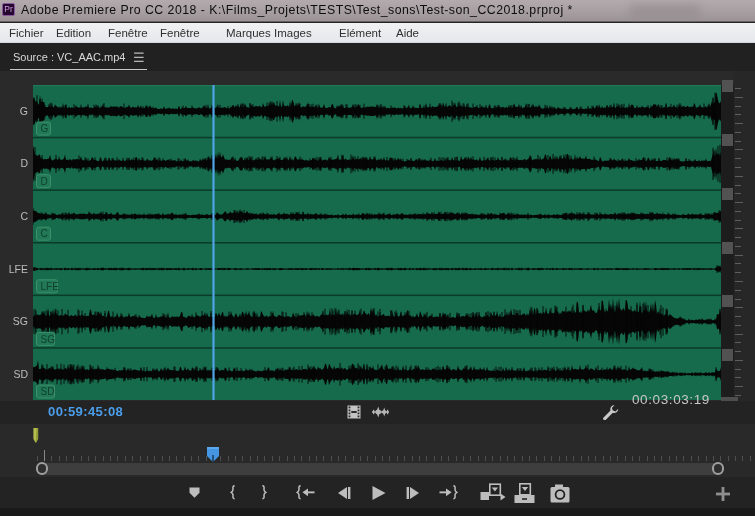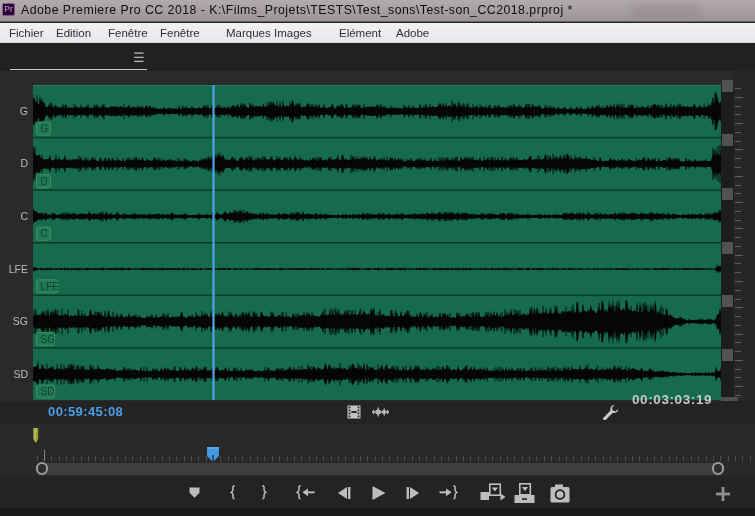--- a/index.html
+++ b/index.html
@@ -15,24 +15,25 @@
 </div>
 
 <div class="abs" style="left:0;top:22.5px;width:755px;height:20.5px;background:linear-gradient(180deg,#f1f1f2,#e6e8ec);border-bottom:1px solid #cfd6e0">
   <span class="mi" style="left:9px">Fichier</span>
   <span class="mi" style="left:56px">Edition</span>
   <span class="mi" style="left:108px">Fenêtre</span>
   <span class="mi" style="left:160px">Fenêtre</span>
   <span class="mi" style="left:226px">Marques</span>
   <span class="mi" style="left:274px">Images</span>
   <span class="mi" style="left:339px">Elément</span>
-  <span class="mi" style="left:396px">Adobe</span>
+  <span class="mi" style="left:396px">Aide</span>
 </div>
 
 <div class="abs" style="left:0;top:44px;width:755px;height:27px;background:#212121">
+  <span class="tab" style="left:13px;color:#d8d8d8;font-size:11px">Source : VC_AAC.mp4</span>
   <span class="tab" style="left:133px;color:#b5b5b5;font-size:13px">☰</span>
   <div class="abs" style="left:10px;top:24.5px;width:137px;height:1.6px;background:#c9c9c9"></div>
 </div>
 
 <div class="abs" style="left:0;top:71px;width:755px;height:330px;background:#2a2a2a"></div>
 <div class="abs" style="left:734px;top:71px;width:21px;height:330px;background:#272727"></div>
 
 <div class="abs" style="left:0;top:84.5px;width:29px;height:315.5px;font-size:10.5px;color:#bdbdbd;text-align:right">
   <div class="abs" style="right:1px;top:20px">G</div>
   <div class="abs" style="right:1px;top:72px">D</div>
@@ -116,21 +117,21 @@
 <div class="abs" style="left:735px;top:342.3px;width:5.5px;height:1px;background:#5e5e5e"></div>
 <div class="abs" style="left:735px;top:351.1px;width:5.5px;height:1px;background:#5e5e5e"></div>
 <div class="abs" style="left:735px;top:359.9px;width:8px;height:1px;background:#5e5e5e"></div>
 <div class="abs" style="left:735px;top:368.6px;width:5.5px;height:1px;background:#5e5e5e"></div>
 <div class="abs" style="left:735px;top:377.4px;width:5.5px;height:1px;background:#5e5e5e"></div>
 <div class="abs" style="left:735px;top:386.2px;width:8px;height:1px;background:#5e5e5e"></div>
 <div class="abs" style="left:735px;top:394.9px;width:5.5px;height:1px;background:#5e5e5e"></div>
 
 <div class="abs" style="left:0;top:401px;width:755px;height:23px;background:#232323"></div>
 <div class="abs" style="left:48px;top:404px;font-size:13px;font-weight:bold;color:#4b9eea;letter-spacing:0.4px">00:59:45:08</div>
-<div class="abs" style="left:632px;top:392px;font-size:13.5px;font-weight:bold;color:#c8c8c8;letter-spacing:0.6px">00:03:03:19</div>
+<div class="abs" style="left:632px;top:392px;font-size:13.5px;font-weight:normal;color:#c8c8c8;letter-spacing:0.6px">00:03:03:19</div>
 
 <svg class="abs" style="left:347px;top:405px" width="14" height="14" viewBox="0 0 14 14">
   <rect x="0.5" y="0.5" width="13" height="13" fill="#c4c4c4"></rect>
   <g fill="#2a2a2a">
     <rect x="1.6" y="1.5" width="1.8" height="1.8"></rect>
       <rect x="1.6" y="4.5" width="1.8" height="1.8"></rect>
       <rect x="1.6" y="7.5" width="1.8" height="1.8"></rect>
       <rect x="1.6" y="10.5" width="1.8" height="1.8"></rect>
     <rect x="10.6" y="1.5" width="1.8" height="1.8"></rect>
       <rect x="10.6" y="4.5" width="1.8" height="1.8"></rect>

